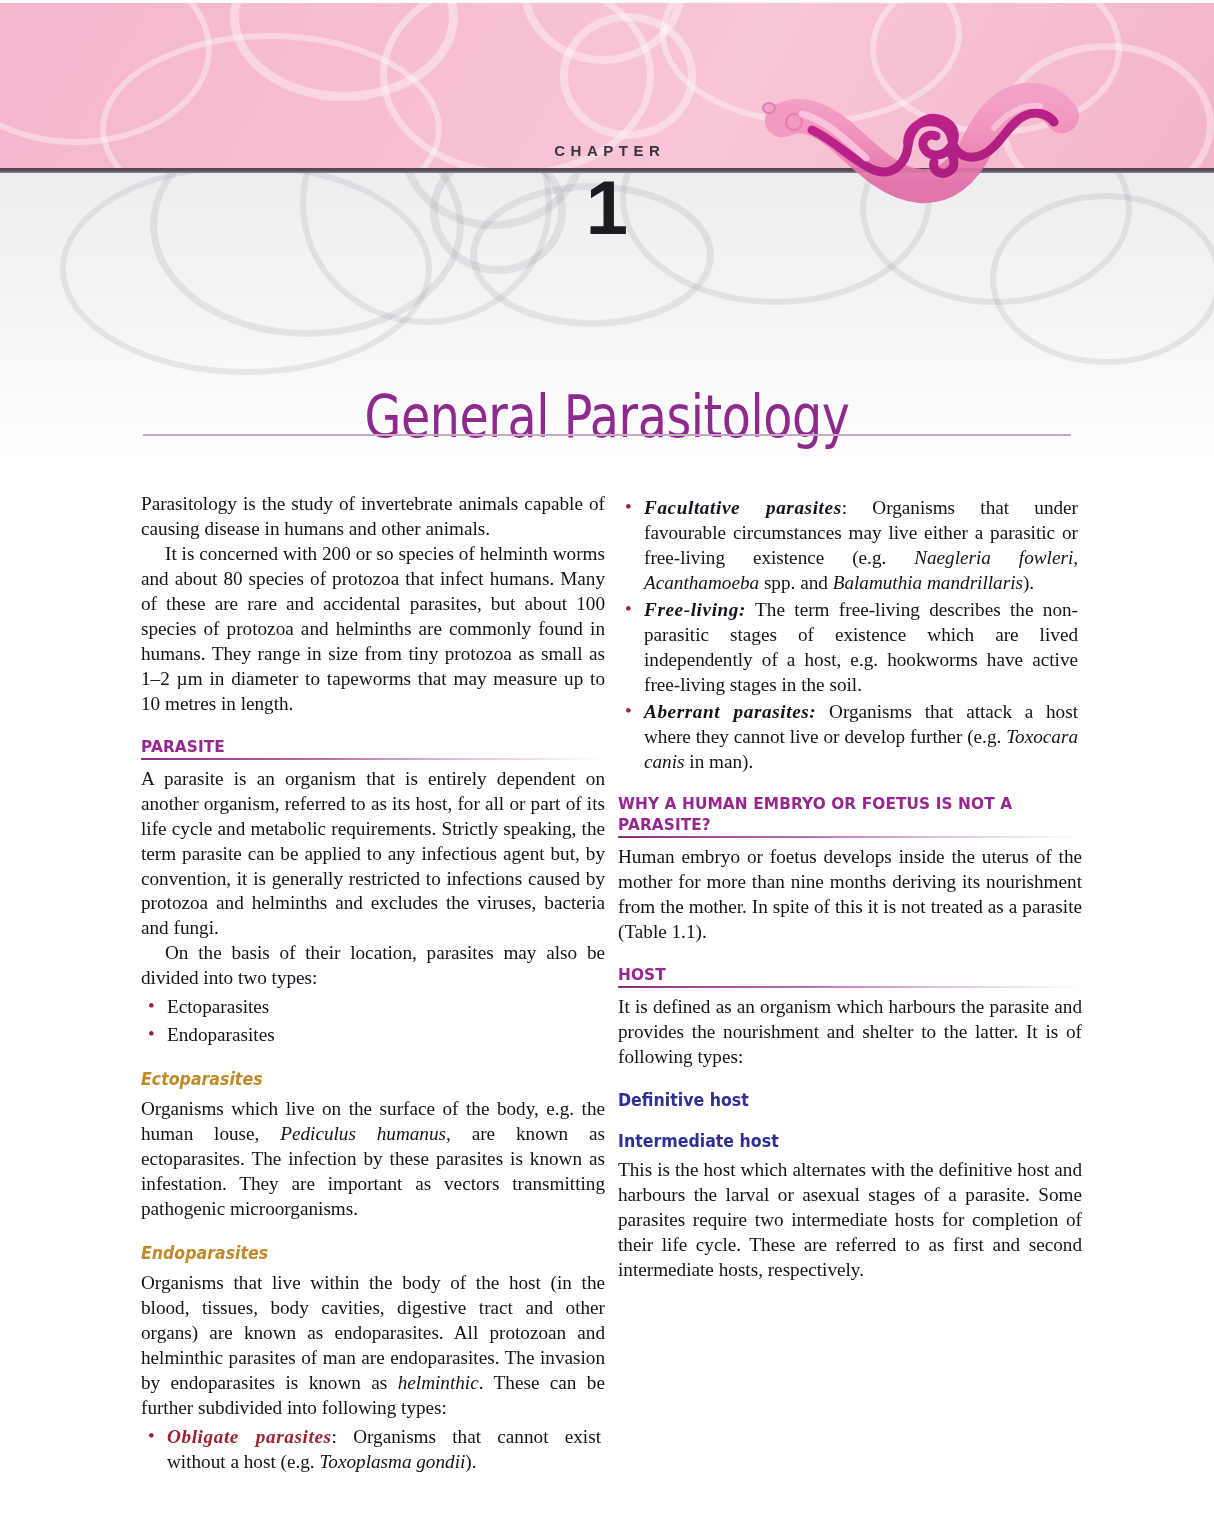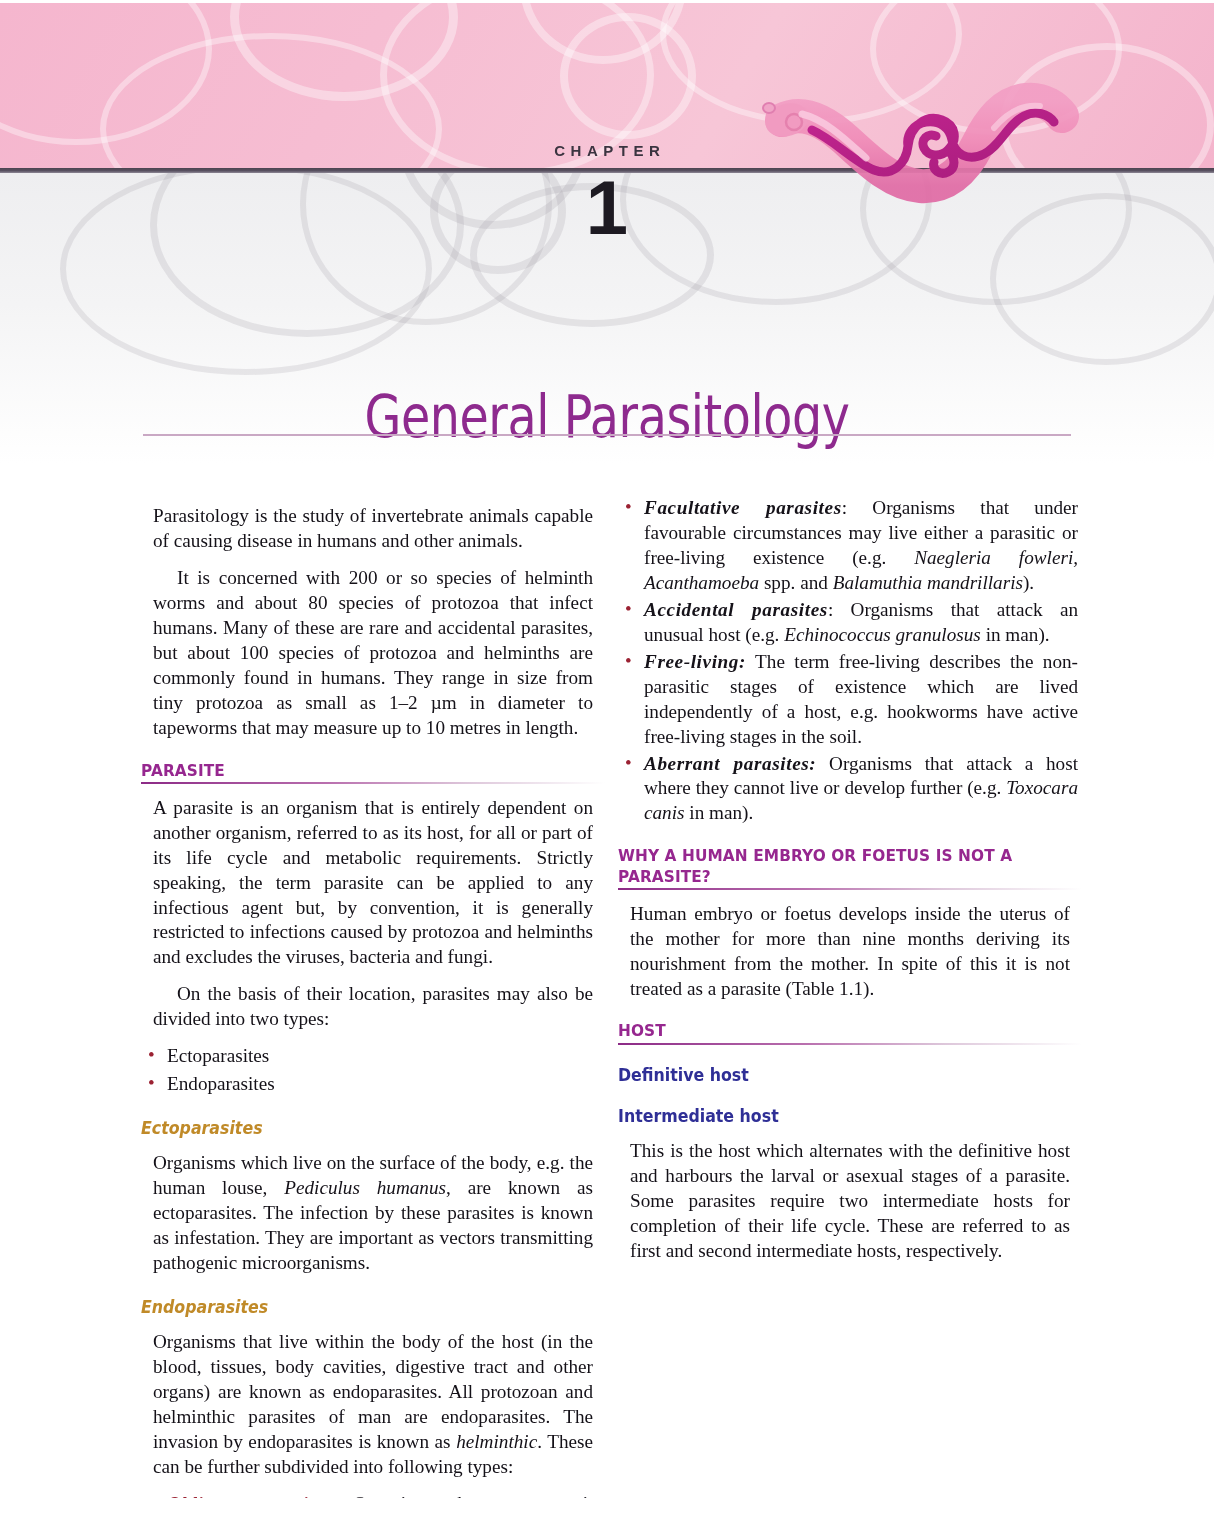--- a/index.html
+++ b/index.html
@@ -121,21 +121,21 @@
     width: 464px;
     font-size: 19.2px;
     line-height: 1.30;
     color: #141118;
     text-align: justify;
     text-justify: inter-word;
   }
   .col-left  { left: 141px; }
   .col-right { left: 618px; }
 
-  p { margin: 12px; }
+  p { margin: 0; }
   p.body { text-align: justify; }
   p.indent { text-indent: 1.25em; }
 
   
   .h-section {
     font-family: "DejaVu Sans", sans-serif;
     font-size: 16.5px;
     font-weight: 700;
     color: #96278f;
     letter-spacing: 0.1px;
@@ -309,34 +309,34 @@
     <ul class="bullets">
       <li><span class="lead-red">Obligate parasites</span><span>: Organisms that cannot exist without a host (e.g. </span><span class="it">Toxoplasma gondii</span><span>).</span></li>
     </ul>
   </div>
 
   <div class="col col-right">
 
     <ul class="bullets">
       <li><span class="lead-dark">Facultative parasites</span><span>: Organisms that under favourable circumstances may live either a parasitic or free-living existence (e.g. </span><span class="it">Naegleria fowleri, Acanthamoeba</span><span> spp. and </span><span class="it">Balamuthia mandrillaris</span><span>).</span></li>
 
-      <li><span class="lead-dark">Accidental parasites</span><span>: Organisms that attack an unusual host (e.g. </span><span class="it">Echinococcus granulosus</span><span> in man).</span></li>
 
       <li><span class="lead-dark">Free-living:</span><span> The term free-living describes the non-parasitic stages of existence which are lived independently of a host, e.g. hookworms have active free-living stages in the soil.</span></li>
 
       <li><span class="lead-dark">Aberrant parasites:</span><span> Organisms that attack a host where they cannot live or develop further (e.g. </span><span class="it">Toxocara canis</span><span> in man).</span></li>
     </ul>
 
     <div class="h-section" style="margin-bottom:0">WHY A HUMAN EMBRYO OR FOETUS IS NOT A</div>
     <div class="h-section" style="margin-top:0">PARASITE?</div>
     <div class="h-section-rule"></div>
     <p class="body">Human embryo or foetus develops inside the uterus of the mother for more than nine months deriving its nourishment from the mother. In spite of this it is not treated as a parasite (Table 1.1).</p>
 
     <div class="h-section">HOST</div>
     <div class="h-section-rule"></div>
+    <p class="body">It is defined as an organism which harbours the parasite and provides the nourishment and shelter to the latter. It is of following types:</p>
 
     <div class="h-blue">Definitive host</div>
 
     <div class="h-blue">Intermediate host</div>
     <p class="body">This is the host which alternates with the definitive host and harbours the larval or asexual stages of a parasite. Some parasites require two intermediate hosts for completion of their life cycle. These are referred to as first and second intermediate hosts, respectively.</p>
   </div>
 
 </div>
 
 </body></html>

